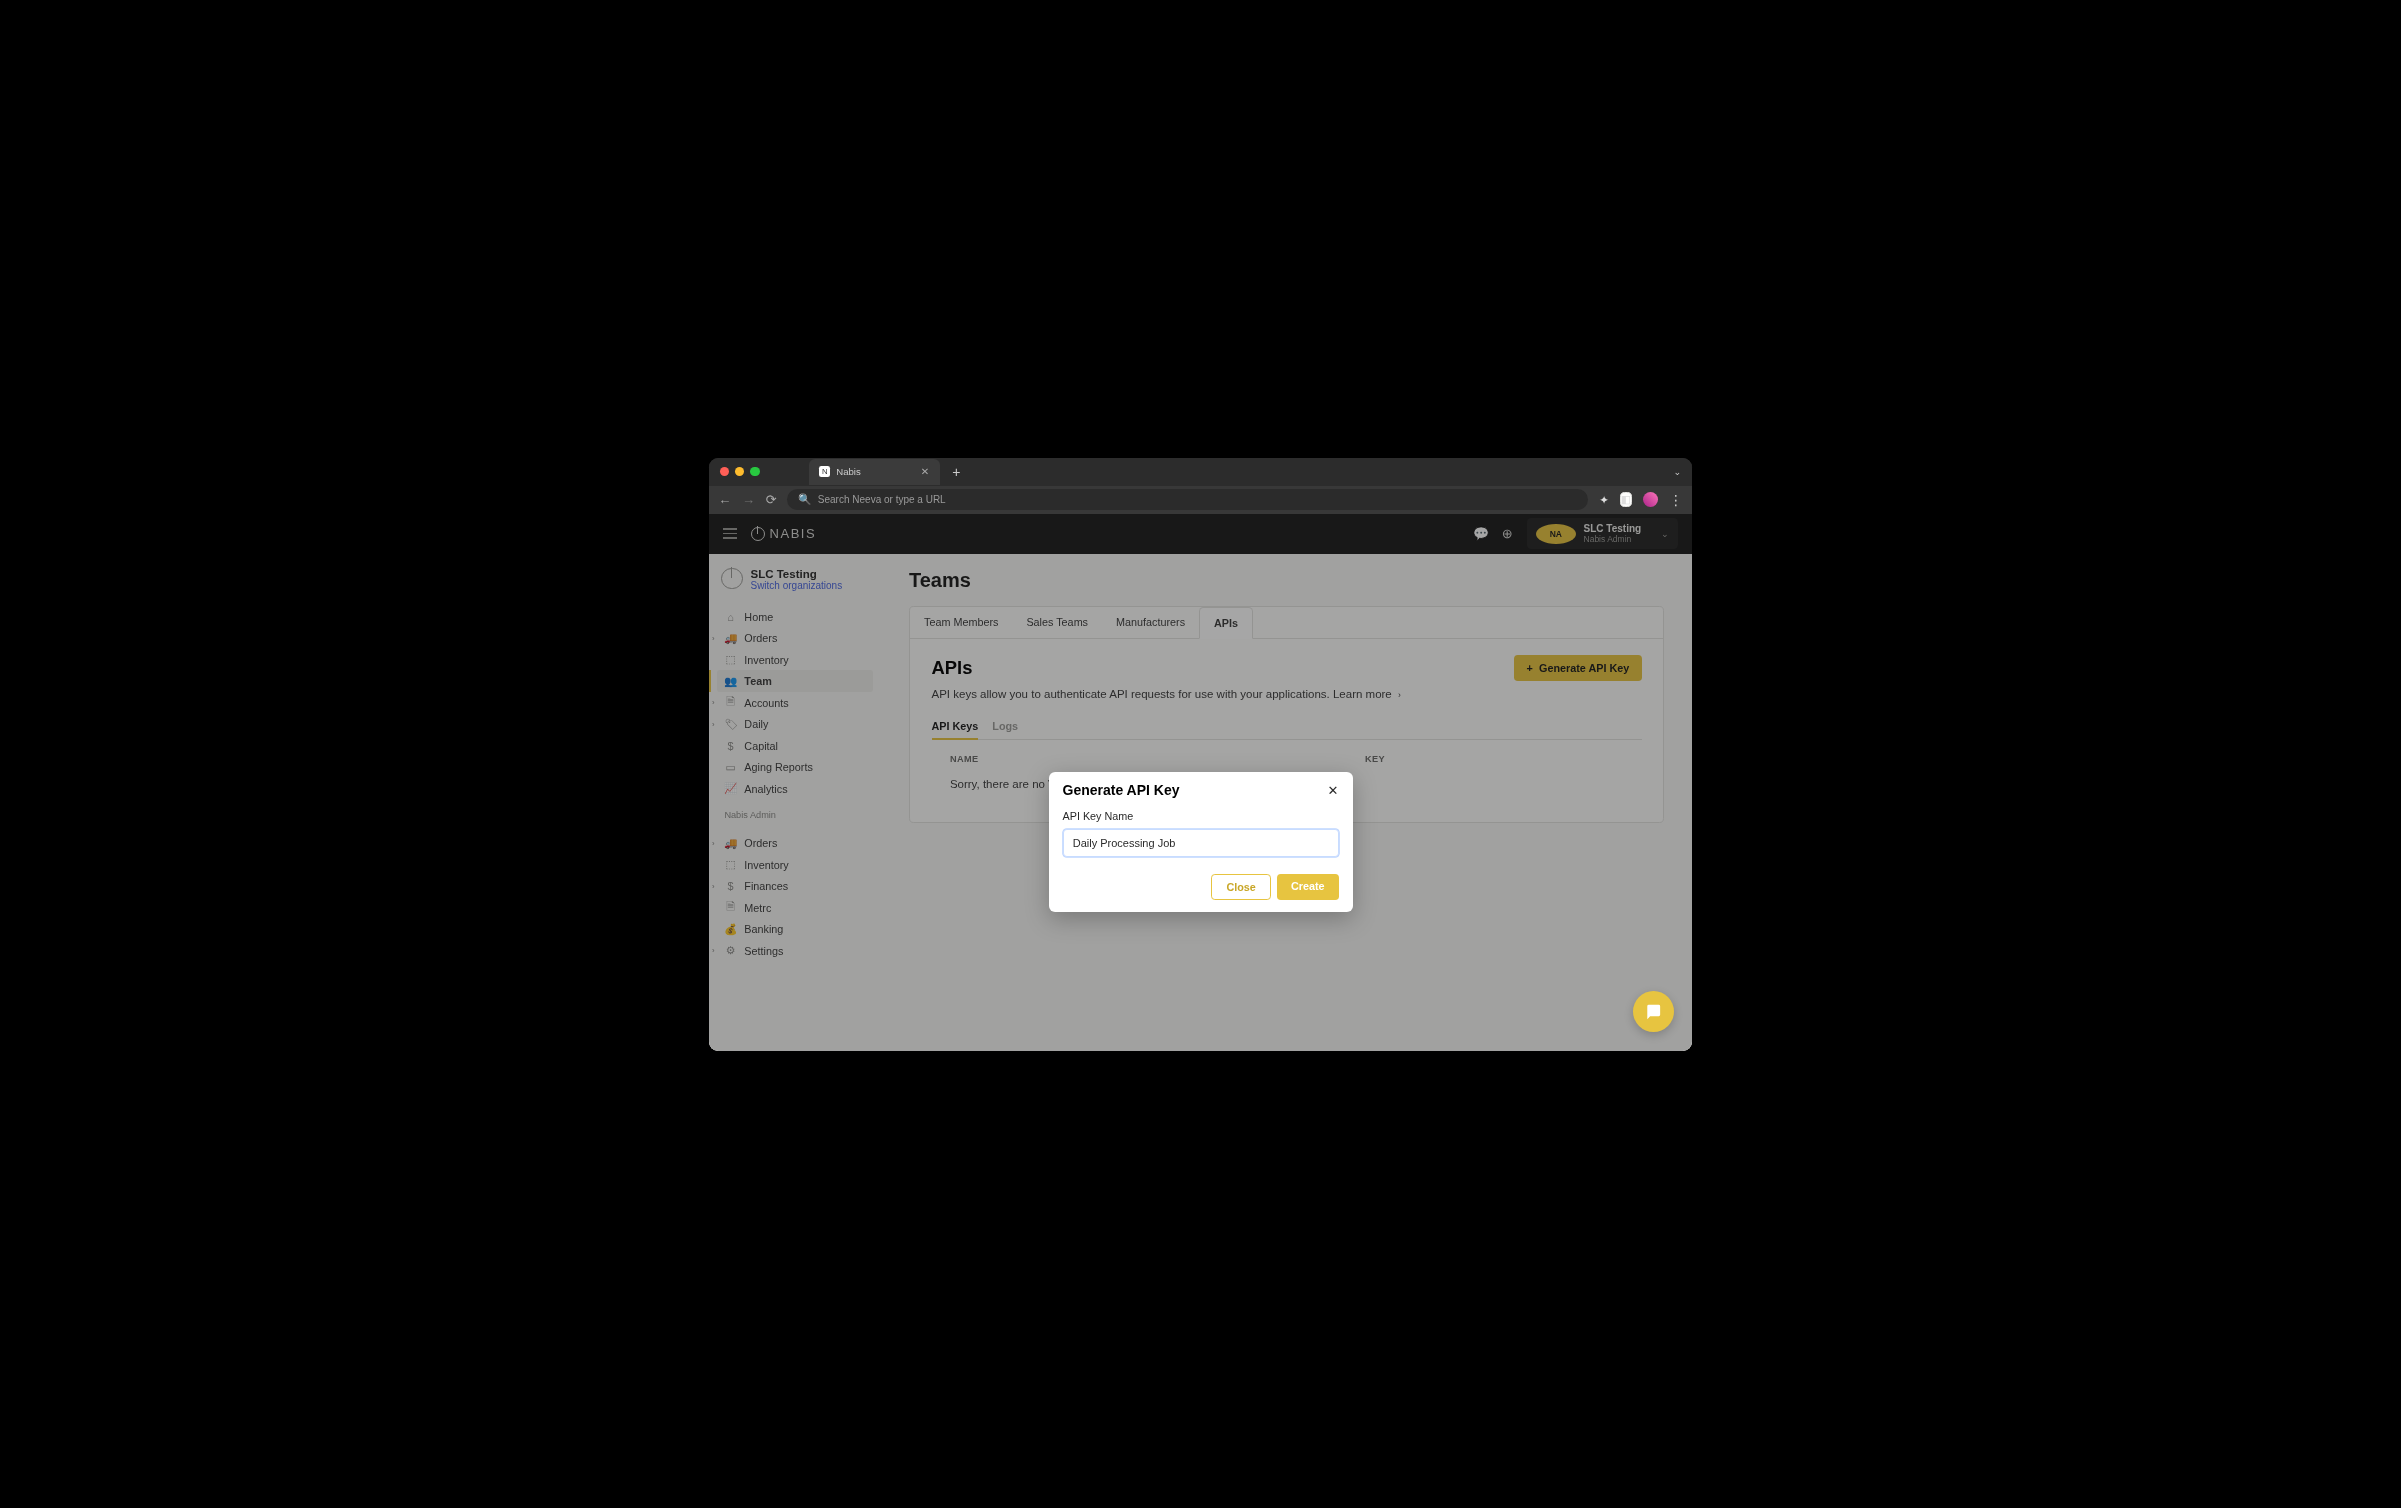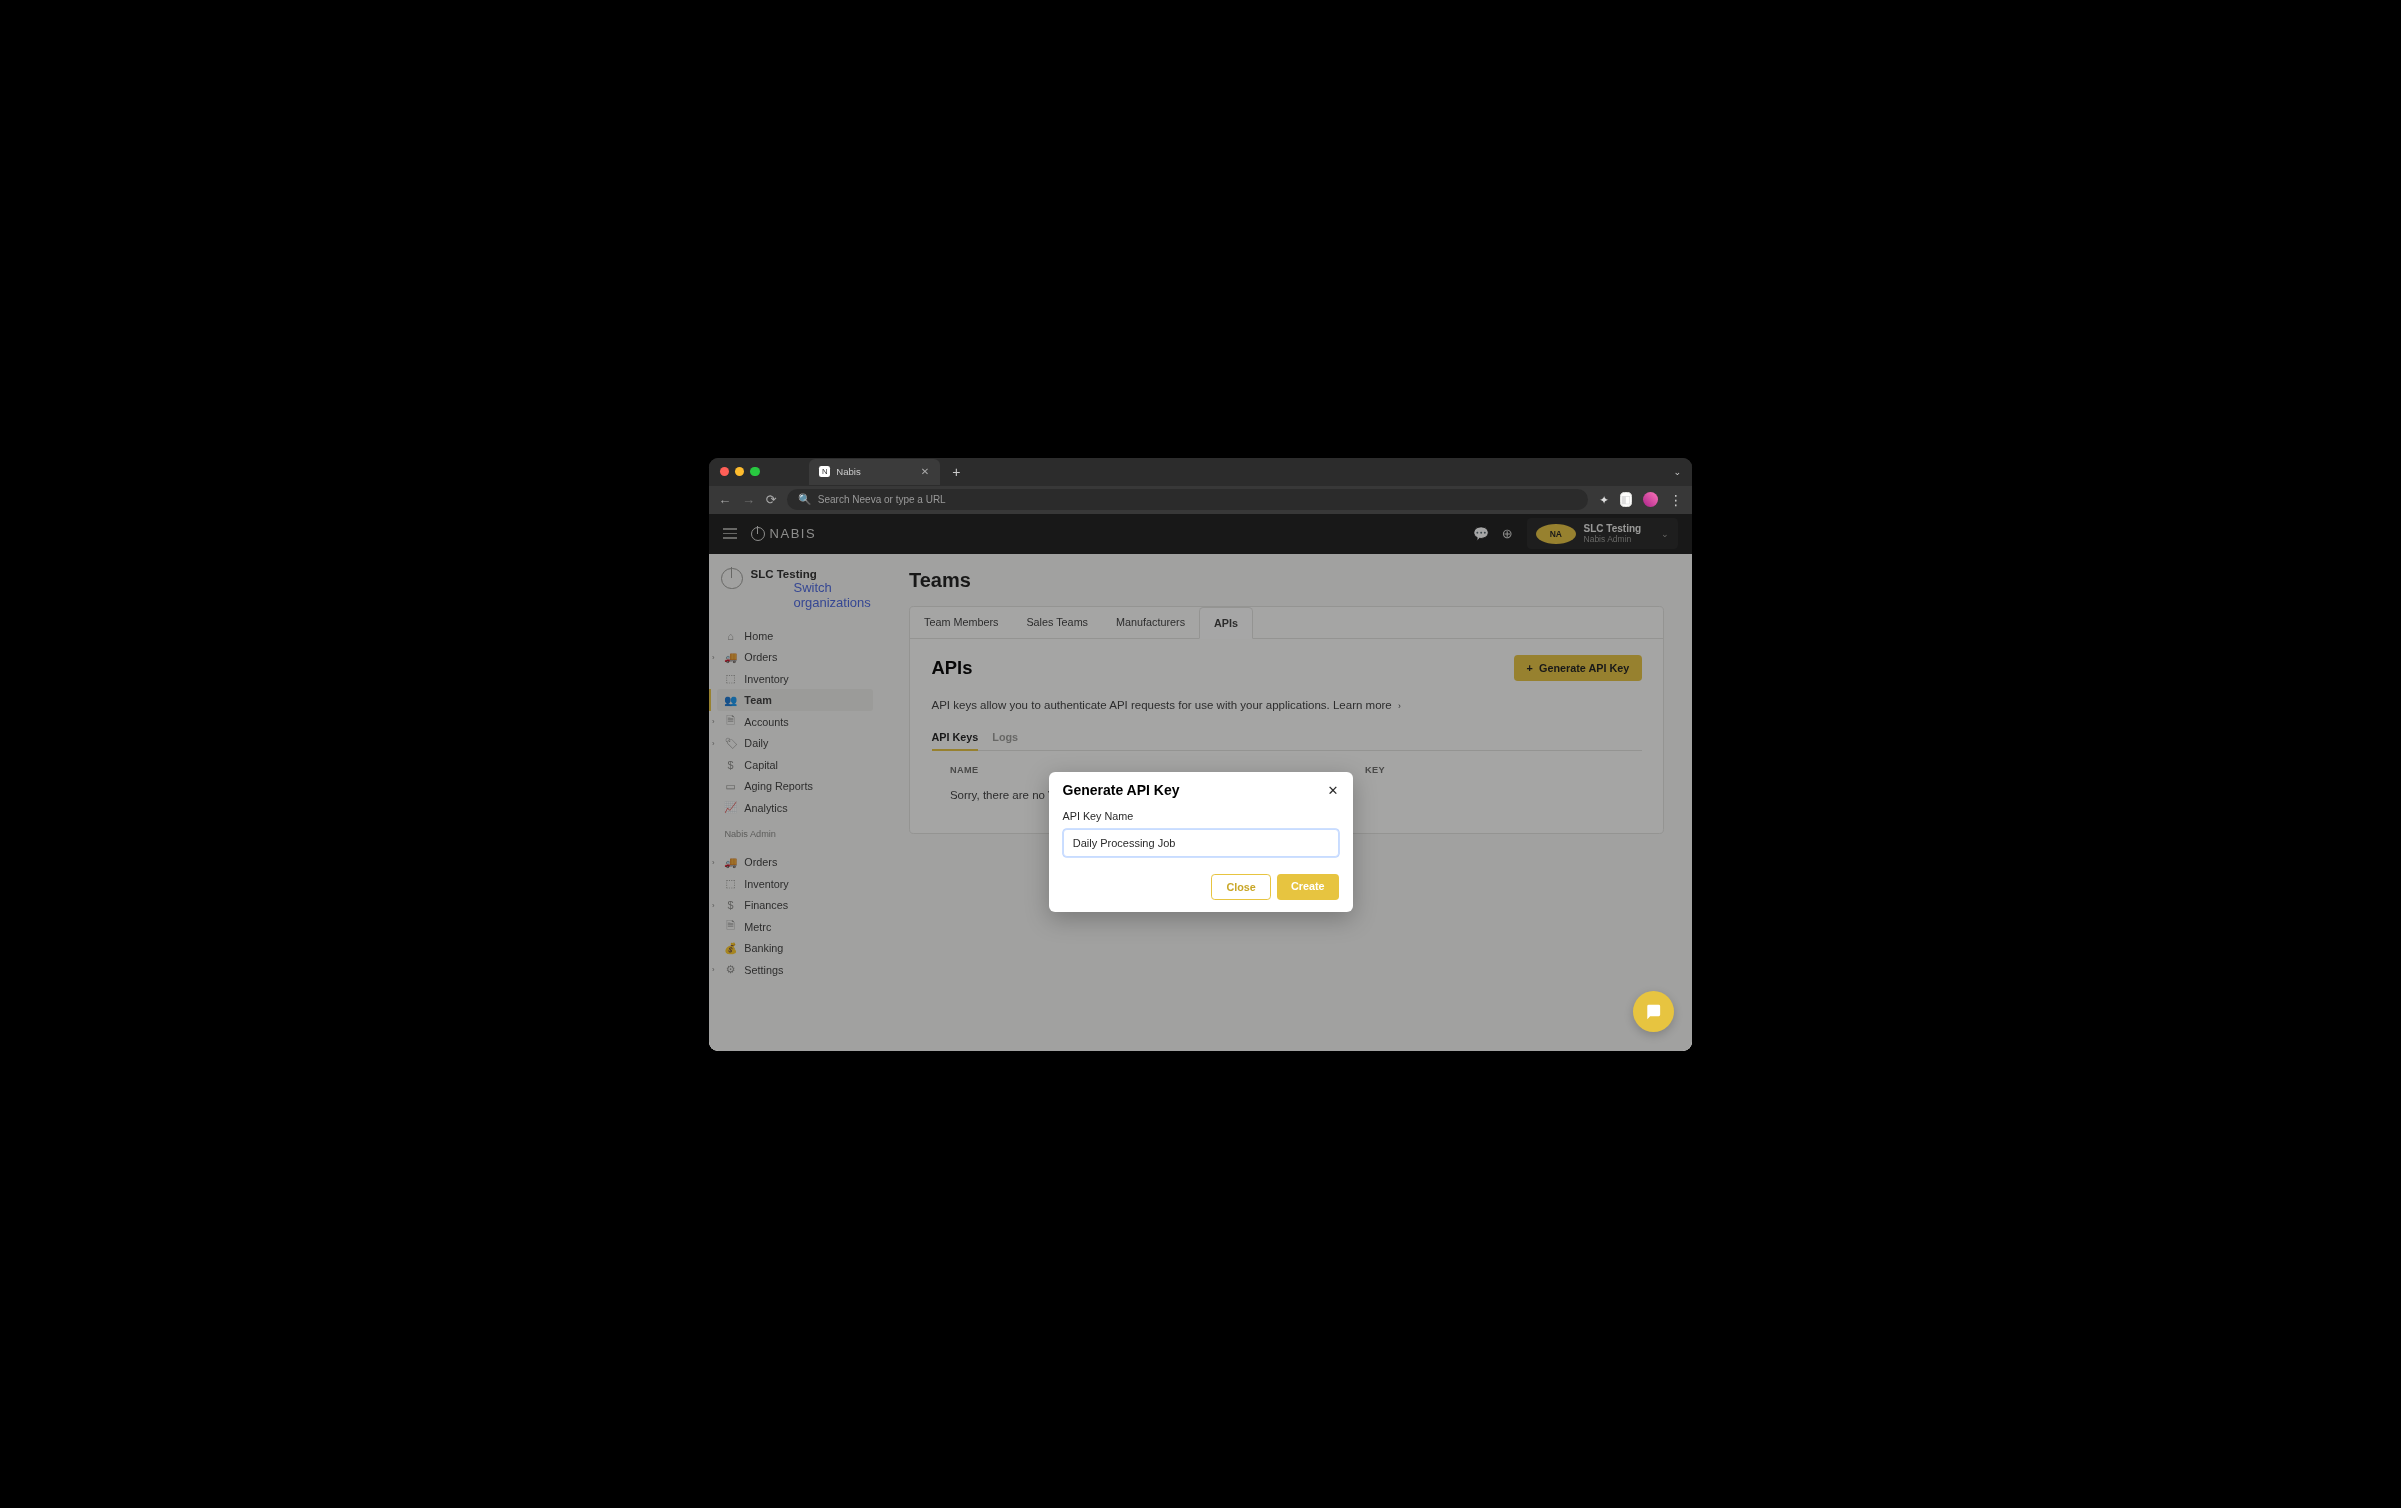--- a/index.html
+++ b/index.html
@@ -48,40 +48,40 @@
 .userchip .ut .n { font-size: 10px; font-weight: 600; color: #eaeae8; }
 .userchip .ut .r { font-size: 8.5px; color: #9a9a97; }
 .userchip .chev { color: #9a9a97; margin-left: 12.3px; font-size: 9.2px; }
 
 .appbody { flex: 1; display: flex; background: #f7f7f5; }
 .sidebar { width: 172px; padding: 14px 7.7px; display: flex; flex-direction: column; }
 .orgbox { display: flex; gap: 7.7px; padding: 0 4.6px 7.7px 4.6px; }
 .orgbox .orglogo { width: 21.5px; height: 21.5px; border: 1.5px solid #9a9a97; border-radius: 50%; position: relative; flex-shrink: 0; }
 .orgbox .orglogo::before { content: ""; position: absolute; left: 8.5px; top: -1.5px; width: 1.5px; height: 10.8px; background: #9a9a97; }
 .orgbox .orgname { font-size: 11.5px; font-weight: 700; color: #2a2a2a; }
-.orgbox .orgswitch { font-size: 13px; color: #4a66e0; margin-left: 43px; }
+.orgbox .orgswitch { font-size: 10px; color: #4a66e0; }
 .navlist { margin-top: 7.7px; }
 .navitem { display: flex; align-items: center; height: 21.5px; padding: 0 7.7px; font-size: 10.8px; color: #3b3b3b; position: relative; border-radius: 3.1px; }
 .navitem .chev { position: absolute; left: -4.6px; font-size: 7.7px; color: #7a7a7a; }
 .navitem .ic { width: 12.3px; text-align: center; color: #8a8a88; margin-right: 7.7px; flex-shrink: 0; }
 .navitem.active { background: #ededea; font-weight: 600; }
 .navitem.active::before { content: ""; position: absolute; left: -7.7px; top: 0; bottom: 0; width: 2.3px; background: #e7c440; }
 .navsection { font-size: 9.2px; color: #8a8a88; padding: 10.8px 7.7px 4.6px; }
 
 .main { flex: 1; padding: 15.4px 28px; }
 .pagetitle { font-size: 20px; font-weight: 800; color: #1b1b1b; margin-bottom: 14px; }
 .panel { border: 0.8px solid #e2e2df; border-radius: 4.6px; background: #fdfdfc; }
 .tabs { display: flex; border-bottom: 0.8px solid #e2e2df; }
 .tabs .ptab { padding: 9.2px 14px; font-size: 10.8px; color: #3b3b3b; }
 .tabs .ptab.active { background: #fff; border: 0.8px solid #e2e2df; border-bottom-color: #fff; margin-bottom: -0.8px; border-radius: 4.6px 4.6px 0 0; font-weight: 600; }
 .panelbody { padding: 15.4px 21.5px 26px; }
 .apihead { display: flex; align-items: center; }
 .apihead h2 { font-size: 18.4px; font-weight: 800; }
 .apihead .genbtn { margin-left: auto; background: #e7c440; color: #1b1b1b; font-weight: 700; font-size: 10.8px; padding: 7px 12.3px; border-radius: 3.8px; display: flex; align-items: center; gap: 6.1px; }
-.apidesc { margin-top: 18px; font-size: 11.5px; color: #3b3b3b; }
+.apidesc { margin-top: 7px; font-size: 11.5px; color: #3b3b3b; }
 .apidesc .learn { color: #3b3b3b; }
 .apidesc .lchev { font-size: 8.5px; margin-left: 3.1px; }
 .subtabs { display: flex; gap: 14px; margin-top: 14px; border-bottom: 0.8px solid #e2e2df; }
 .subtabs .st { font-size: 10.8px; padding: 6.1px 0; color: #9a9a97; font-weight: 600; }
 .subtabs .st.active { color: #1b1b1b; border-bottom: 2.3px solid #e7c440; margin-bottom: -0.8px; }
 .tblhead { display: flex; padding: 14px 18.4px 7.7px; }
 .tblhead .th { font-size: 9.2px; font-weight: 700; letter-spacing: 0.4px; color: #6a6a68; }
 .tblhead .th.name { width: 415px; }
 .emptyrow { padding: 6.1px 18.4px; font-size: 11.5px; color: #3b3b3b; }
 

